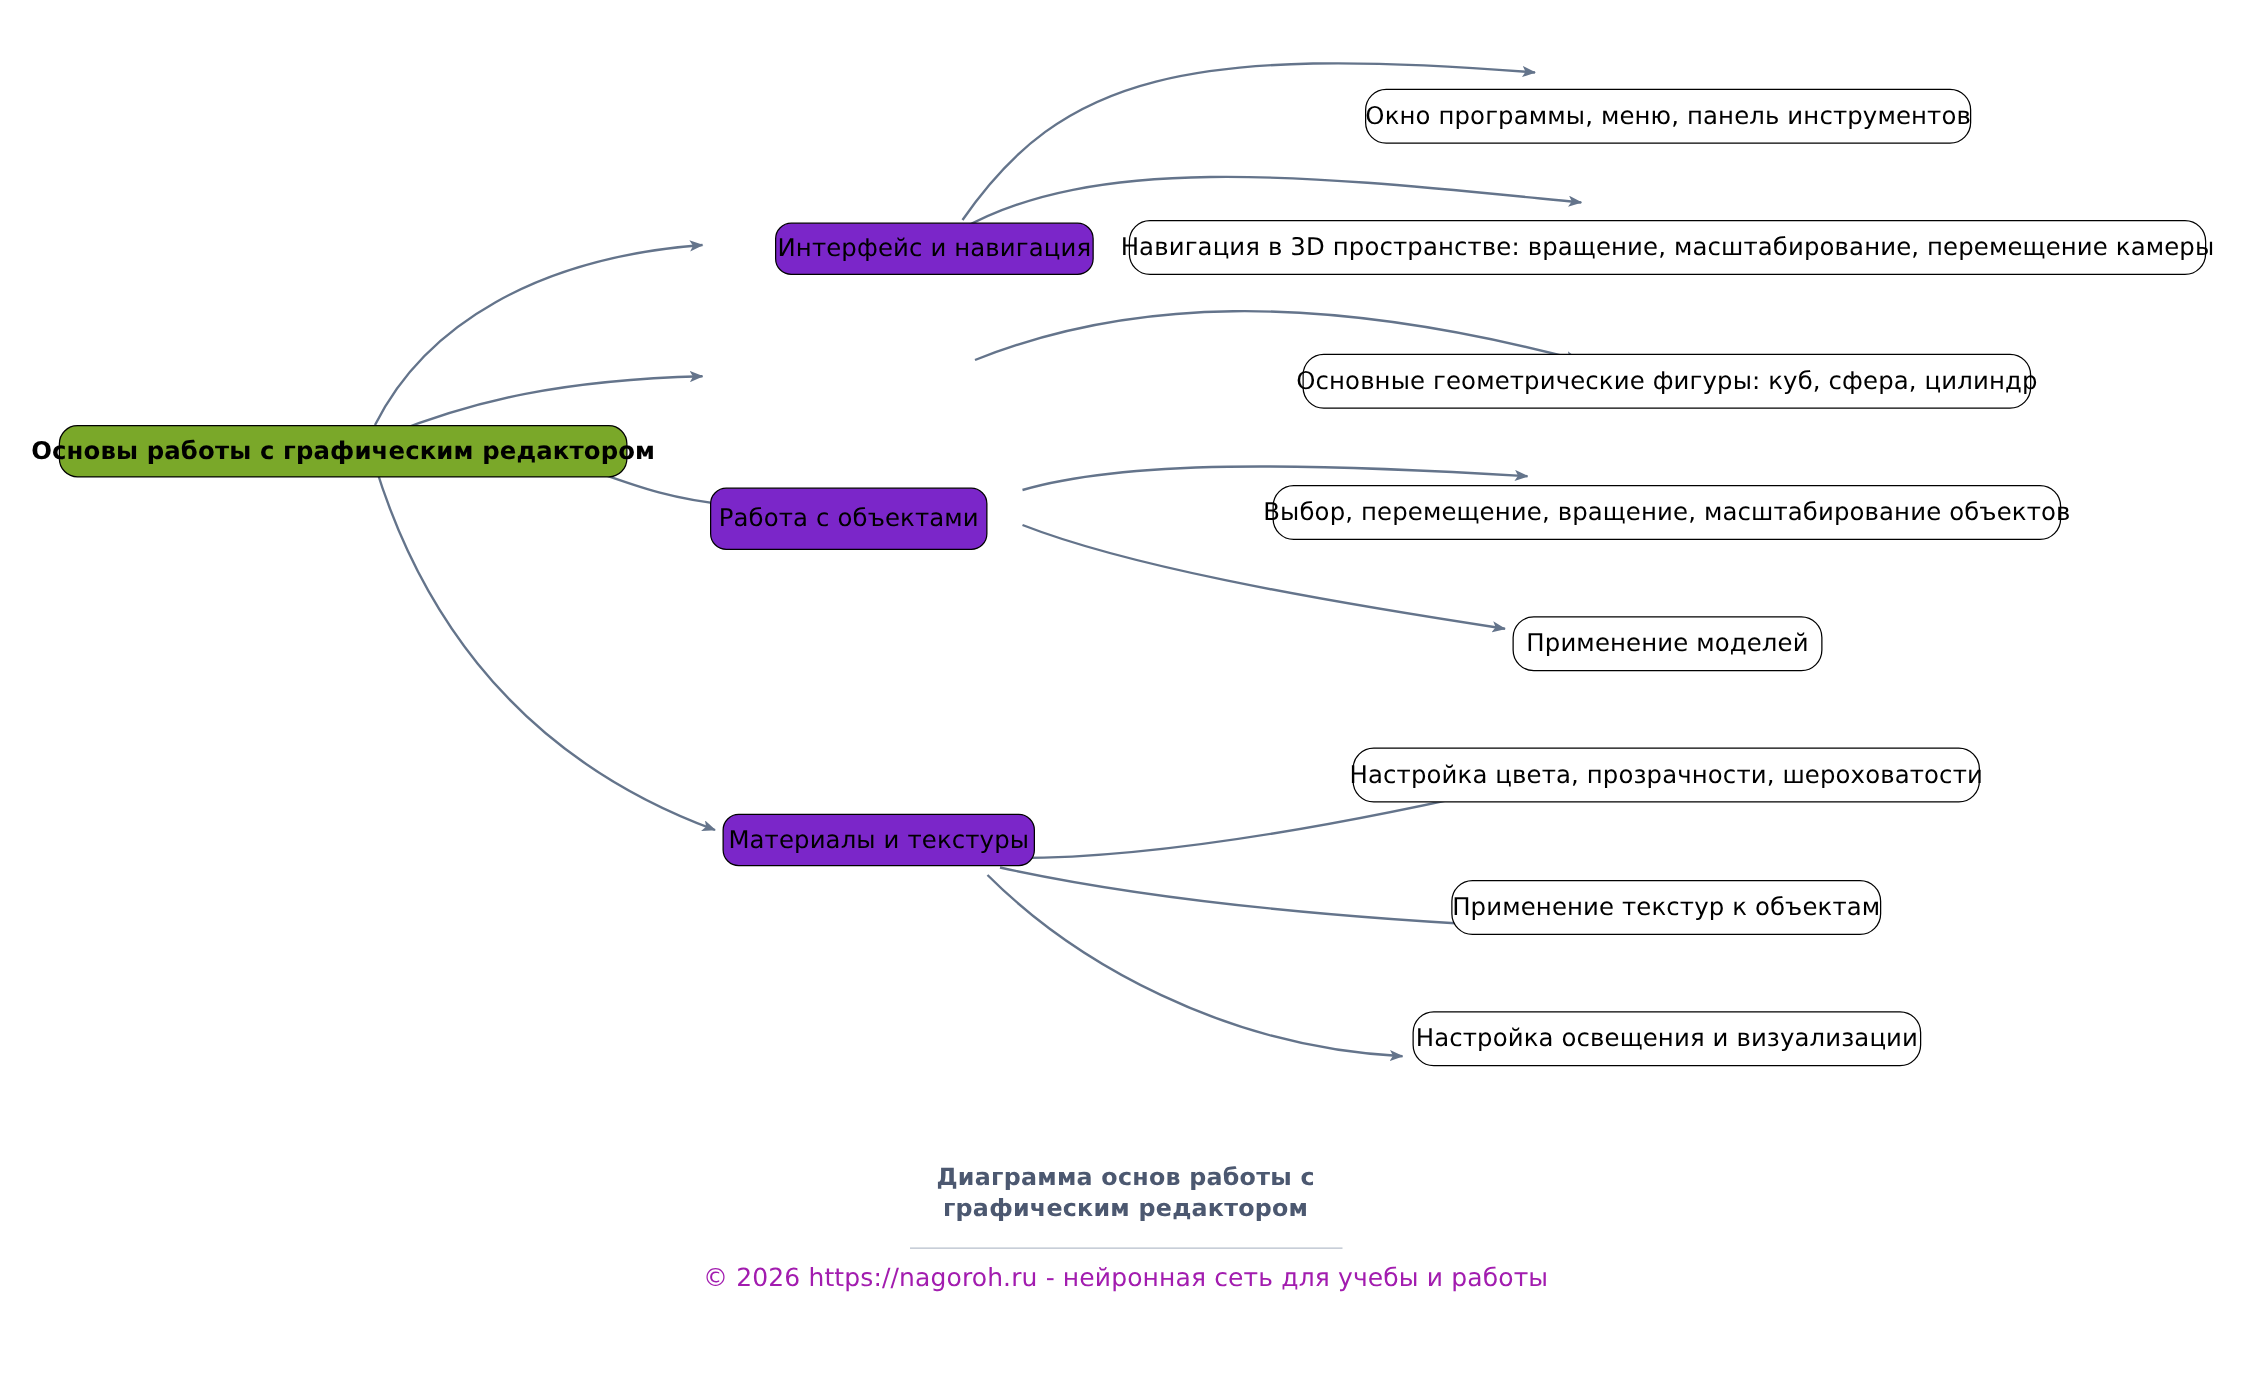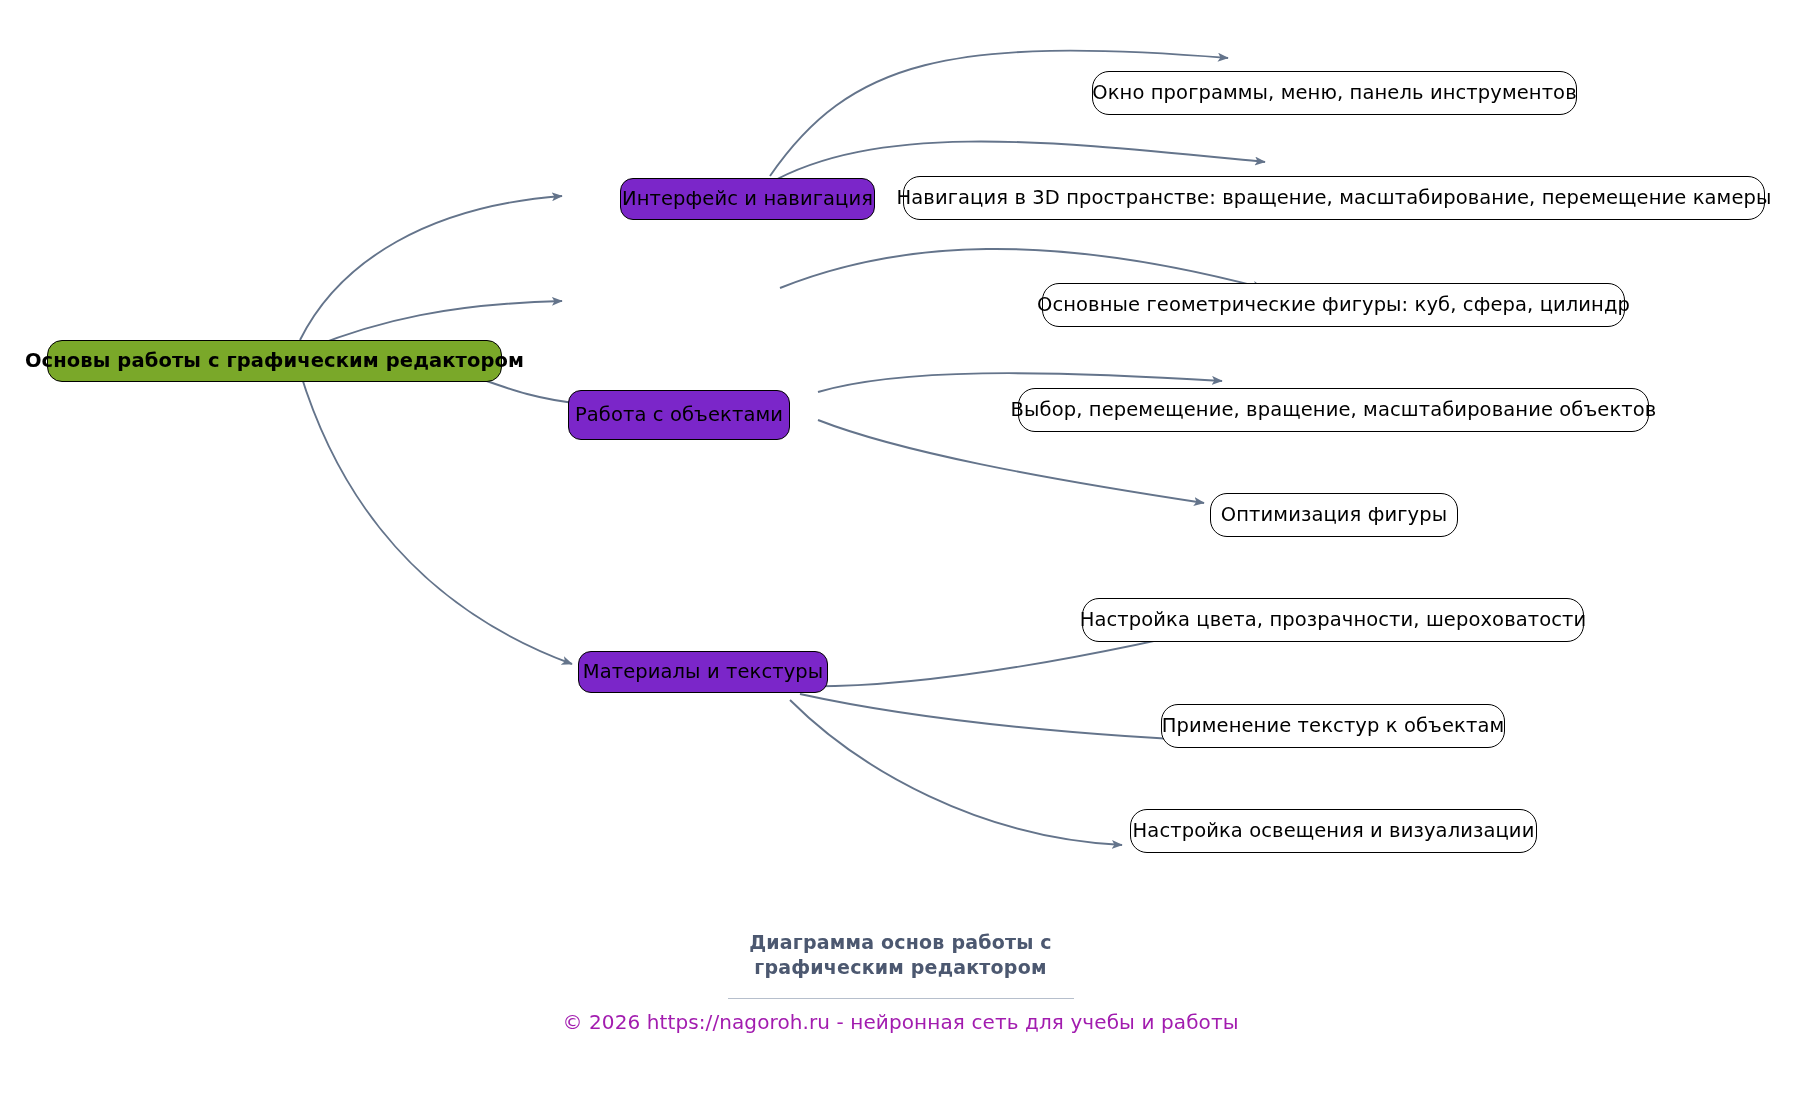--- a/index.html
+++ b/index.html
@@ -137,21 +137,21 @@
   <div class="node branch" style="left:578px; top:651px; width:250px; height:42px;">Материалы и текстуры</div>
 
   <div class="node leaf" style="left:1092px; top:71px; width:485px; height:44px;">Окно программы, меню, панель инструментов</div>
 
   <div class="node leaf" style="left:903px; top:176px; width:862px; height:44px;">Навигация в 3D пространстве: вращение, масштабирование, перемещение камеры</div>
 
   <div class="node leaf" style="left:1042px; top:283px; width:583px; height:44px;">Основные геометрические фигуры: куб, сфера, цилиндр</div>
 
   <div class="node leaf" style="left:1018px; top:388px; width:631px; height:44px;">Выбор, перемещение, вращение, масштабирование объектов</div>
 
-  <div class="node leaf" style="left:1210px; top:493px; width:248px; height:44px;">Оптимизация фигуры</div>
+  <div class="node leaf" style="left:1210px; top:493px; width:248px; height:44px;">Применение моделей</div>
 
   <div class="node leaf" style="left:1082px; top:598px; width:502px; height:44px;">Настройка цвета, прозрачности, шероховатости</div>
 
   <div class="node leaf" style="left:1161px; top:704px; width:344px; height:44px;">Применение текстур к объектам</div>
 
   <div class="node leaf" style="left:1130px; top:809px; width:407px; height:44px;">Настройка освещения и визуализации</div>
 
   <div id="caption">
     <span class="title">Диаграмма основ работы с графическим редактором</span>
     <span class="rule"></span>

